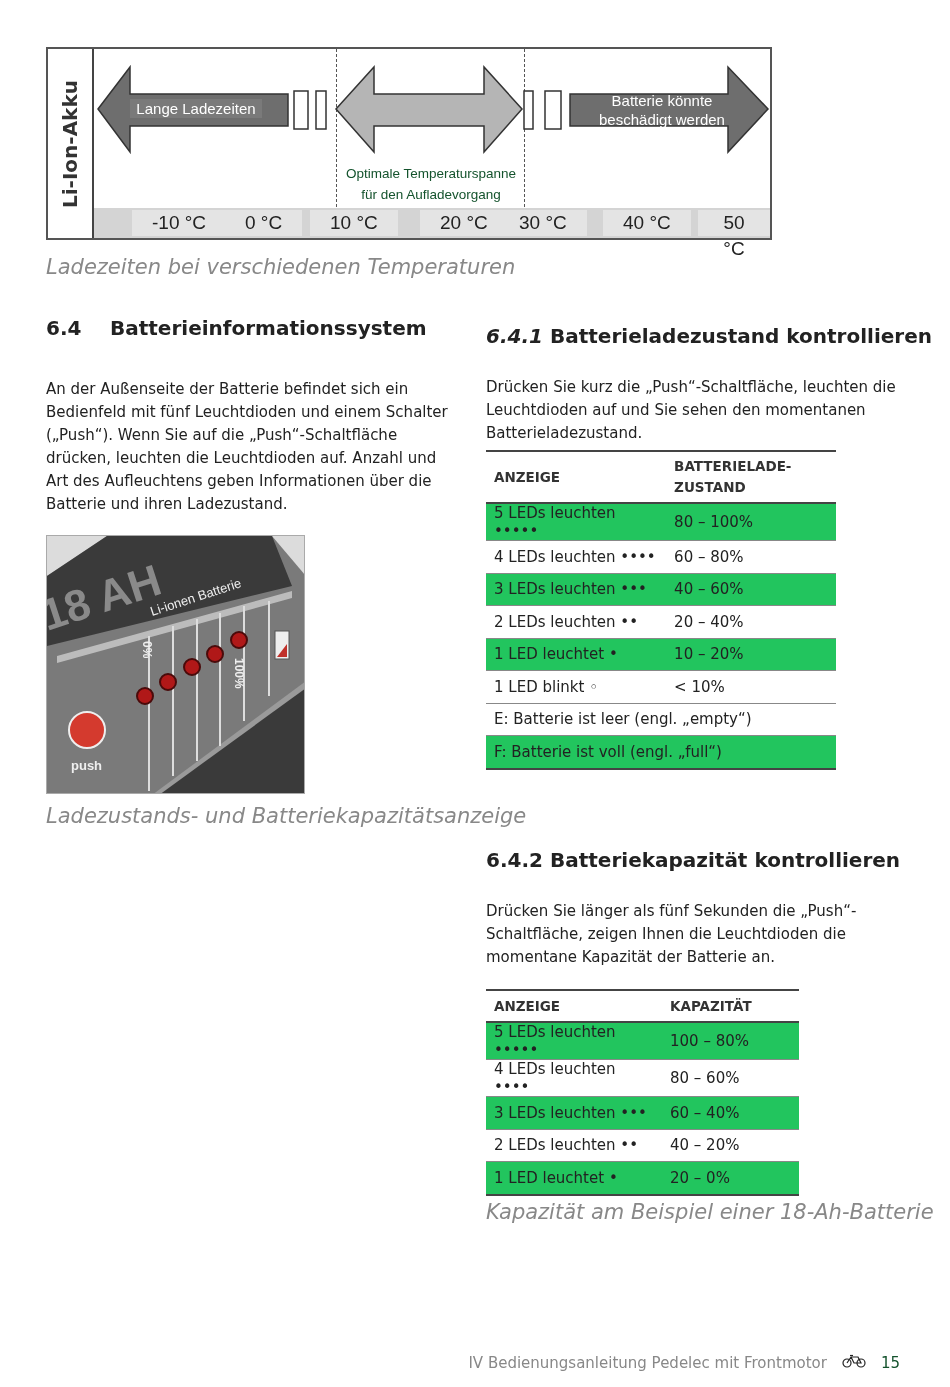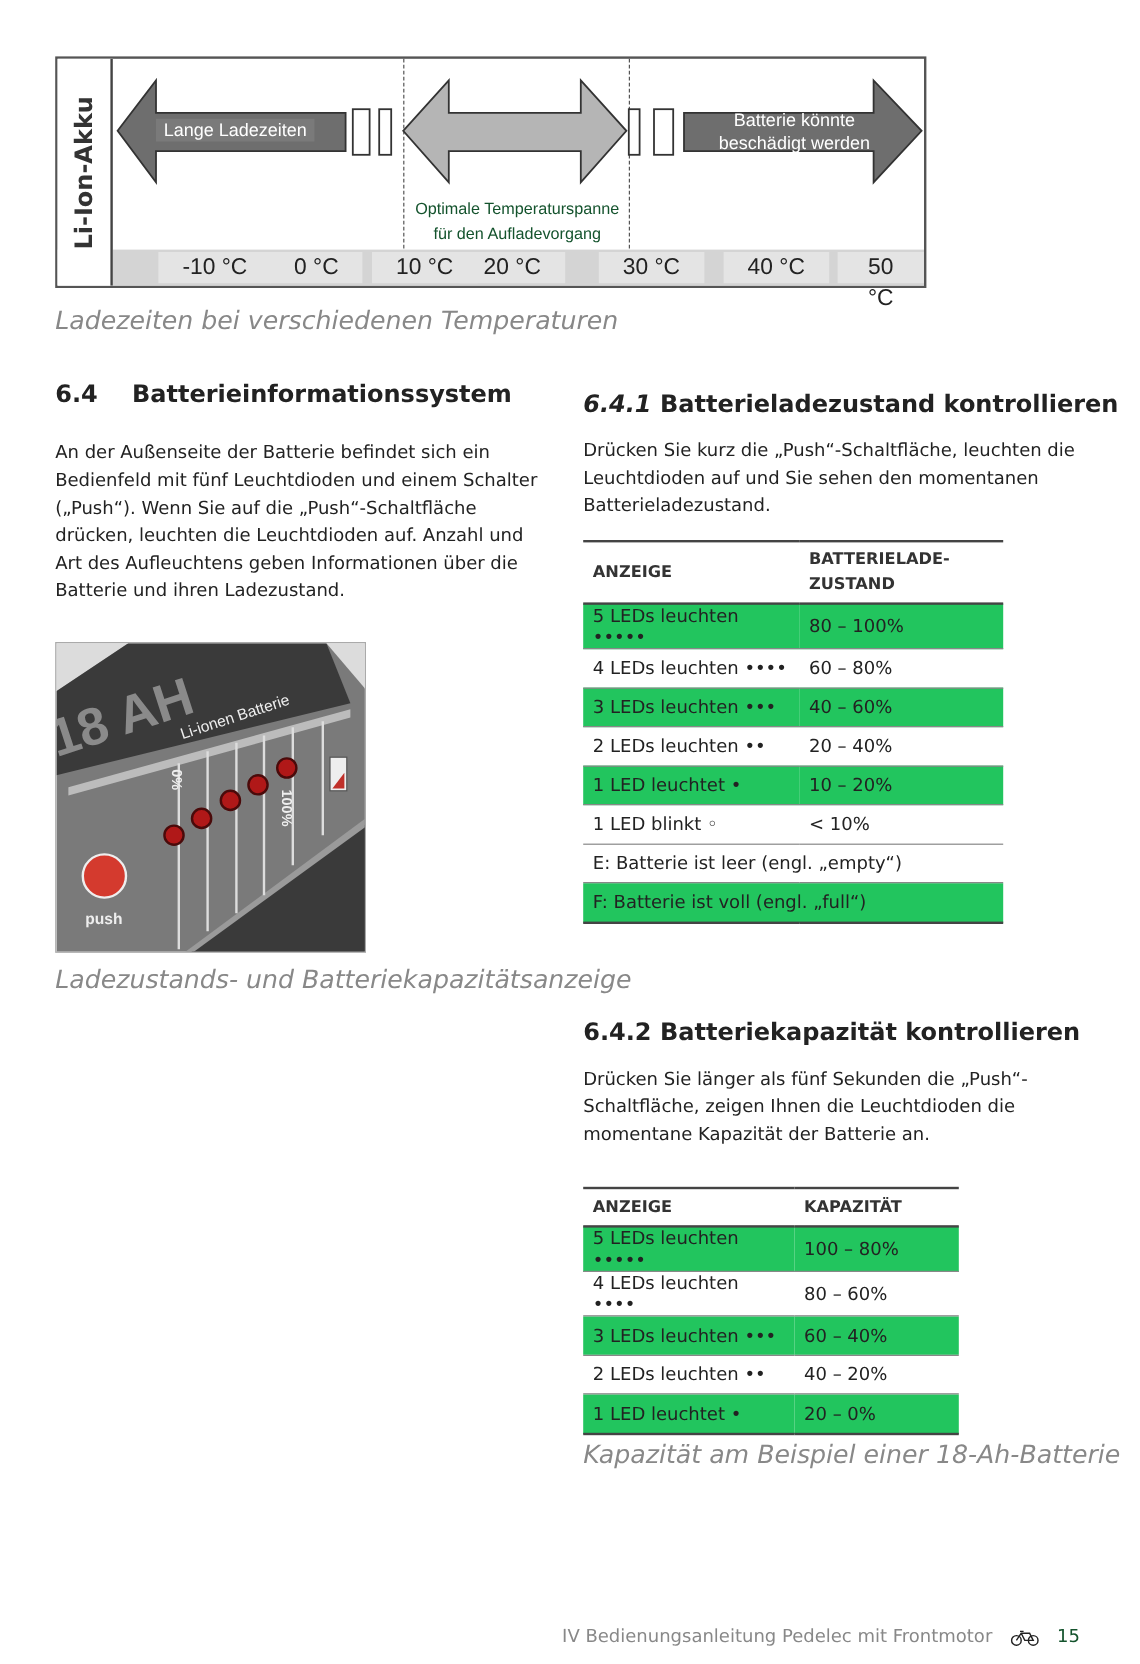--- a/index.html
+++ b/index.html
@@ -14,35 +14,35 @@
   .dash { top: 0; width: 0; height: 158px; border-left: 1px dashed #555; }
   .temp { bottom: 2px; height: 26px; line-height: 26px; font-size: 19px; color: #222; background: #e4e4e4; text-align: center; padding: 0 20px; font-family: "Liberation Sans", sans-serif; }
   .arrow-svg { left: 0; top: 0; }
   .arrow-text { color: #fff; font-size: 15px; text-align: center; line-height: 19px; font-family: "Liberation Sans", sans-serif; }
   .opt-text { font-size: 13.5px; color: #14532d; text-align: center; line-height: 21px; font-family: "Liberation Sans", sans-serif; }
 
   .caption { font-style: italic; color: #888; font-size: 21px; }
 
   h2 { margin: 0; font-size: 20px; font-weight: bold; color: #222; }
   .h-num { display: inline-block; }
-  .para { font-size: 15px; line-height: 23px; color: #222; }
+  .para { font-size: 15px; line-height: 23px; color: #222; margin-top: 12px; }
 
   
   .photo { left: 46px; top: 535px; width: 259px; height: 259px; background: #e8e8e8; border: 1px solid #aaa; box-sizing: border-box; overflow: hidden; }
 
   
   table { border-collapse: collapse; font-size: 15px; color: #222; }
   .tbl td, .tbl th { text-align: left; padding: 0 8px; height: 31.5px; border-bottom: 1px solid #888; vertical-align: middle; }
   .tbl th { font-weight: bold; font-size: 13.5px; color: #333; line-height: 21px; }
   .tbl thead tr { border-top: 2px solid #444; }
   .tbl thead th { border-bottom: 2px solid #444; }
   .tbl tr.shade td { background: #22c55e; }
   .tbl tr.last td { border-bottom: 2px solid #444; }
 
-  .footer { right: 50px; top: 1354px; font-size: 15px; color: #888; display: flex; align-items: flex-end; gap: 15px; }
+  .footer { right: 50px; top: 1354px; font-size: 15px; color: #888; display: flex; align-items: flex-start; gap: 15px; }
   .footer .pg { color: #14532d; }
 </style>
 </head>
 <body>
 
 <div class="abs diagram">
   <div class="abs diag-bottom"></div>
   <div class="abs diag-side">
     <span class="diag-side-label">Li-Ion-Akku</span>
   </div>
@@ -69,21 +69,21 @@
     <div>beschädigt werden</div>
   </div>
   <div class="abs opt-text" style="left:290px; top:114px; width:186px;">
     <div>Optimale Temperaturspanne</div>
     <div>für den Aufladevorgang</div>
   </div>
 
   <div class="abs temp" style="left:84px;">-10 °C</div>
   <div class="abs temp" style="left:177px;">0 °C</div>
   <div class="abs temp" style="left:262px;">10 °C</div>
-  <div class="abs temp" style="left:335px;">20 °C</div>
+  <div class="abs temp" style="left:372px;">20 °C</div>
   <div class="abs temp" style="left:451px;">30 °C</div>
   <div class="abs temp" style="left:555px;">40 °C</div>
   <div class="abs temp" style="left:650px;">50 °C</div>
 </div>
 
 <div class="abs caption" style="left:46px; top:255px;">Ladezeiten bei verschiedenen Temperaturen</div>
 
 <h2 class="abs" style="left:46px; top:316px;">
   <span class="h-num" style="width:64px;">6.4</span><span>Batterieinformationssystem</span>
 </h2>

